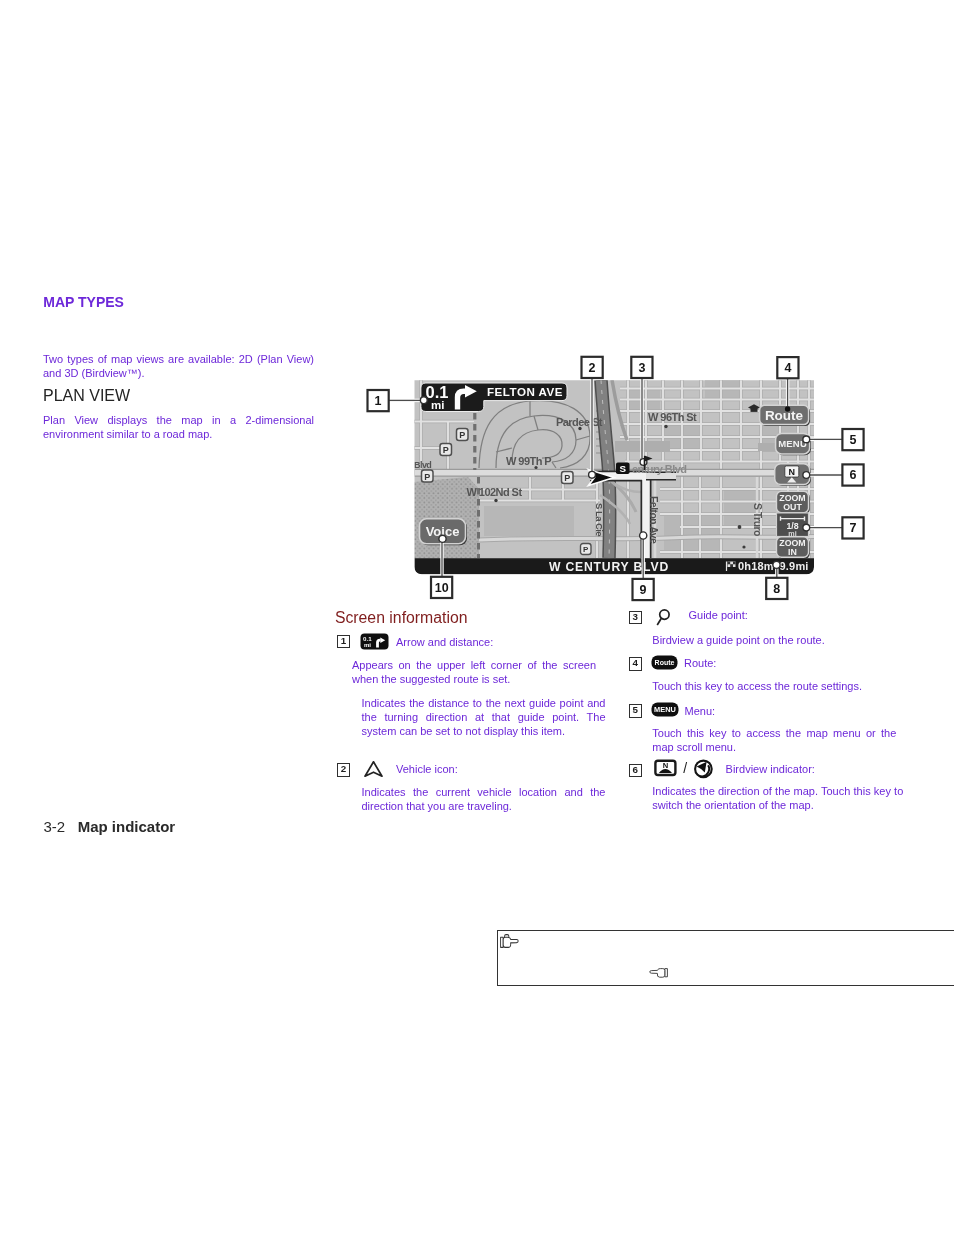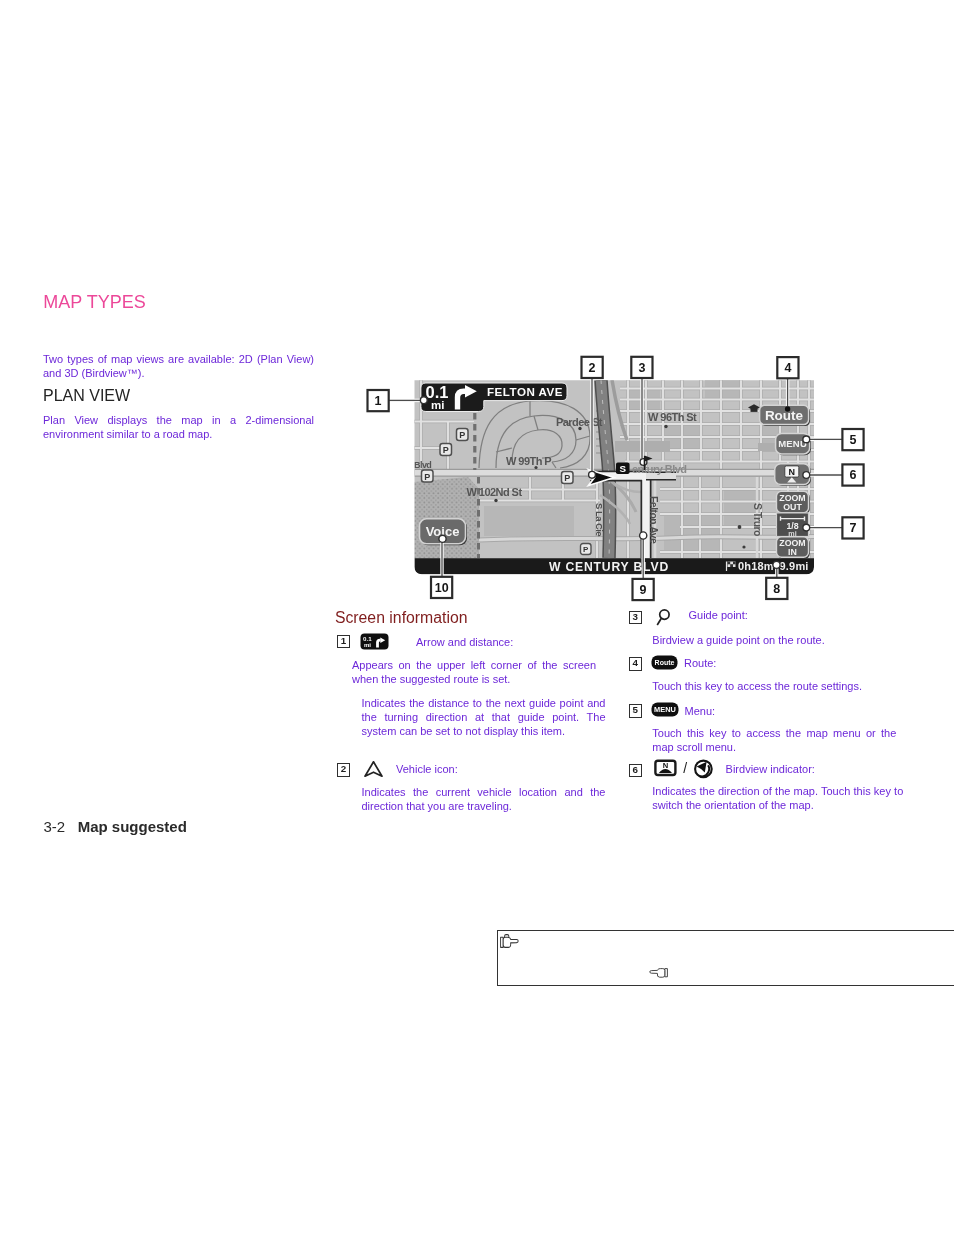--- a/index.html
+++ b/index.html
@@ -7,21 +7,21 @@
      font-family:"Liberation Sans",sans-serif;color:#2d2d2d}
 .abs{position:absolute}
 .body{font-size:11px;line-height:14px;color:#6d28d9}
 .just{text-align:justify}
 .nbox{position:absolute;box-sizing:border-box;width:13.2px;height:13.6px;border:1.7px solid #2f2f2f;
       background:#fff;font-size:9.8px;font-weight:bold;line-height:10.4px;text-align:center;color:#1e1e1e}
 </style>
 </head>
 <body>
 
-<div class="abs" style="left:43.3px;top:295.3px;font-size:18px;line-height:15.2px;font-weight:normal;color:#ec4899">MAP TYPES</div>
+<div class="abs" style="left:43.3px;top:295.3px;font-size:14px;line-height:15.2px;font-weight:bold;color:#6d28d9">MAP TYPES</div>
 
 <div class="abs body just" style="left:43px;top:351.5px;width:271px">Two types of map views are available: 2D (Plan View) and 3D (Birdview™).</div>
 
 <div class="abs" style="left:43px;top:388.3px;font-size:16px;line-height:16px;color:#242424">PLAN VIEW</div>
 
 <div class="abs body just" style="left:43px;top:413.2px;width:271px">Plan View displays the map in a 2-dimensional environment similar to a road map.</div>
 
 <div class="abs" style="left:360px;top:350px;width:594px;height:262px">
 <svg width="594" height="262" viewBox="360 350 594 262" xmlns="http://www.w3.org/2000/svg" font-family="Liberation Sans, sans-serif">
 <defs>
@@ -412,21 +412,21 @@
 <div class="nbox" style="left:336.9px;top:634.9px">1</div>
 
 <svg class="abs" style="left:359.5px;top:633.3px" width="29" height="17" viewBox="0 0 29 17" xmlns="http://www.w3.org/2000/svg">
 <rect x="0.5" y="0.5" width="28" height="16" rx="4" fill="#0f0f0f"></rect>
 <text x="3" y="7.6" font-size="6.2" font-weight="bold" fill="#fff" font-family="Liberation Sans, sans-serif">0.1</text>
 <text x="4" y="14.4" font-size="6" font-weight="bold" fill="#fff" font-family="Liberation Sans, sans-serif">mi</text>
 <path d="M17.5,14.5 L17.5,9.6 Q17.5,7.2 19.9,7.2 L20.6,7.2" stroke="#fff" stroke-width="2.8" fill="none"></path>
 <polygon points="20.3,4.4 25.2,7.2 20.3,10" fill="#fff"></polygon>
 </svg>
 
-<div class="abs body" style="left:416px;top:635.1px">Arrow and distance:</div>
+<div class="abs body" style="left:396px;top:635.1px">Arrow and distance:</div>
 
 <div class="abs body just" style="left:352px;top:657.6px;width:244px">Appears on the upper left corner of the screen when the suggested route is set.</div>
 
 <div class="abs body just" style="left:361.5px;top:695.5px;width:244px">Indicates the distance to the next guide point and the turning direction at that guide point. The system can be set to not display this item.</div>
 
 <div class="nbox" style="left:336.9px;top:763px">2</div>
 
 <svg class="abs" style="left:362.5px;top:759.5px" width="21" height="18" viewBox="0 0 21 18" xmlns="http://www.w3.org/2000/svg">
 <path d="M10.5,1.8 L2,16.2 L10.5,12.2 L19,16.2 Z" fill="none" stroke="#222" stroke-width="1.7" stroke-linejoin="round"></path>
 </svg>
@@ -481,21 +481,21 @@
 <svg class="abs" style="left:692.5px;top:758.5px" width="22" height="20" viewBox="0 0 22 20" xmlns="http://www.w3.org/2000/svg">
 <circle cx="10.4" cy="9.9" r="8.3" fill="#fff" stroke="#141414" stroke-width="2.1"></circle>
 <path d="M3.6,7.6 L13.6,2.8 L11.8,13.6 Q8.4,9.6 3.6,7.6 Z" fill="#111"></path>
 <path d="M15.2,6.2 Q18,11 13.4,15.8 Q10.2,18.6 6,16.8" stroke="#111" stroke-width="2" fill="none"></path>
 </svg>
 
 <div class="abs body" style="left:725.6px;top:762.3px">Birdview indicator:</div>
 
 <div class="abs body just" style="left:652.3px;top:784px;width:251px">Indicates the direction of the map. Touch this key to switch the orientation of the map.</div>
 
-<div class="abs" style="left:43.5px;top:819.2px;font-size:15px;line-height:15px;color:#2a2a2a">3-2&nbsp;&nbsp;&nbsp;<b>Map suggested</b></div>
+<div class="abs" style="left:43.5px;top:819.2px;font-size:15px;line-height:15px;color:#2a2a2a">3-2&nbsp;&nbsp;&nbsp;<b>Map indicator</b></div>
 
 <div class="abs" style="left:497.4px;top:929.9px;width:470px;height:54.4px;border:1.6px solid #333"></div>
 
 <svg class="abs" style="left:499.5px;top:933.2px" width="19" height="16" viewBox="0 0 19 13.6" preserveAspectRatio="none" xmlns="http://www.w3.org/2000/svg">
 <g fill="#fff" stroke="#333" stroke-width="0.9" stroke-linejoin="round">
 <rect x="0.6" y="3.6" width="2.6" height="8.6"></rect>
 <path d="M3.2,5.4 Q3.2,3.6 5.2,3.6 L7.6,3.6 Q9.4,3.6 10.2,4.6 L10.6,5.4 L16.6,5.6 Q18.2,5.7 18.2,6.9 Q18.2,8.1 16.6,8.2 L10.6,8.4 Q11.2,12.2 8.4,12.2 L5.2,12.2 Q3.2,12.2 3.2,10.2 Z"></path>
 <path d="M4.6,3.7 L4.6,2.6 Q4.6,1.4 6,1.4 L7.4,1.4 Q8.8,1.4 8.8,2.6 L8.8,3.7" fill="none"></path>
 </g>
 </svg>

